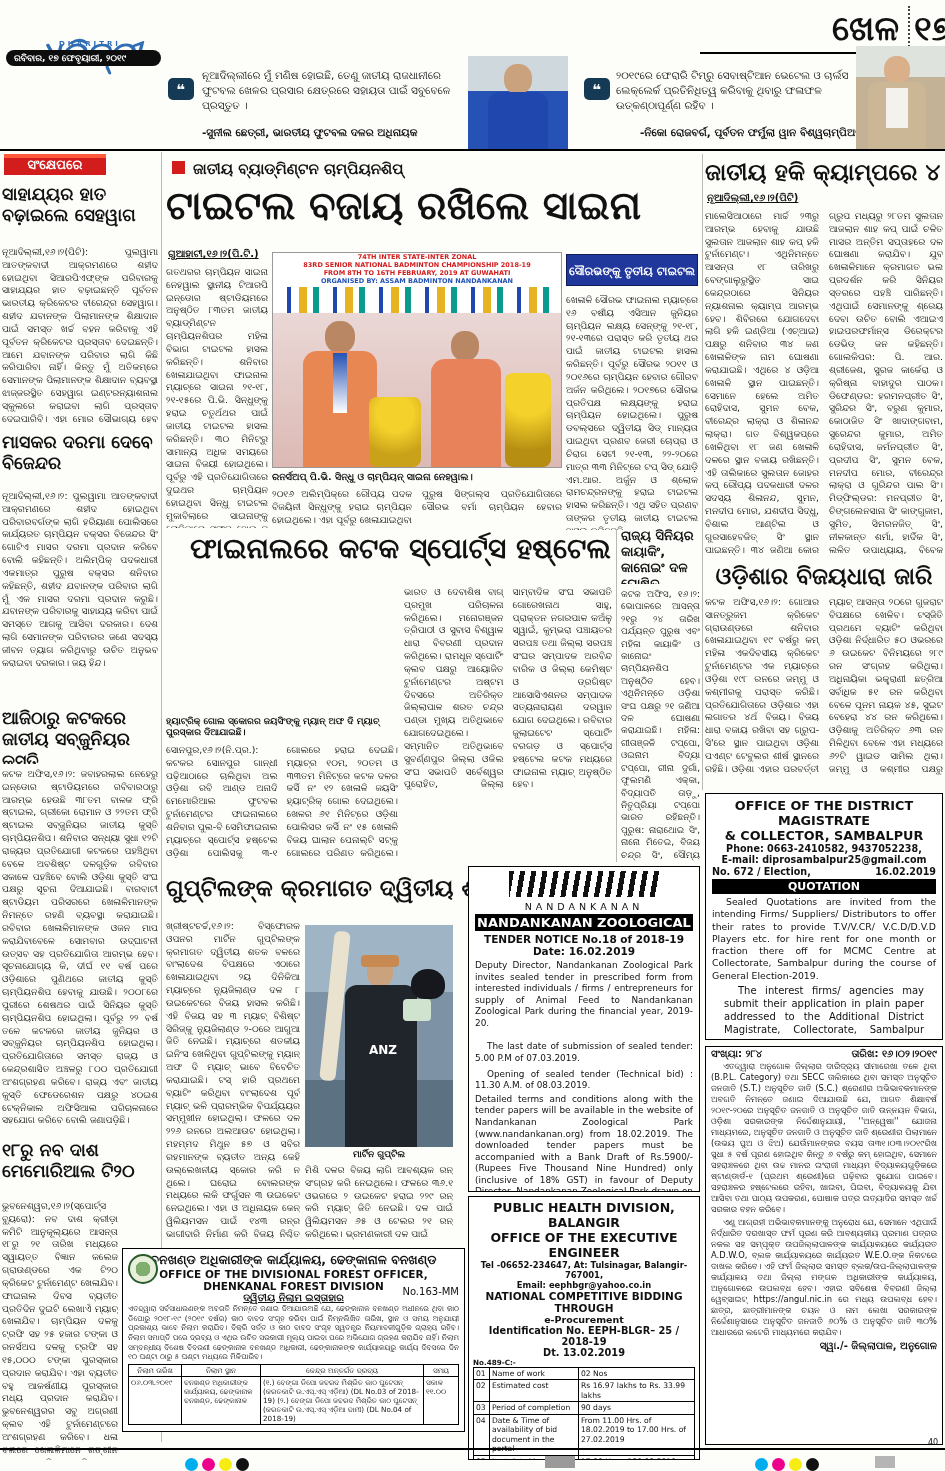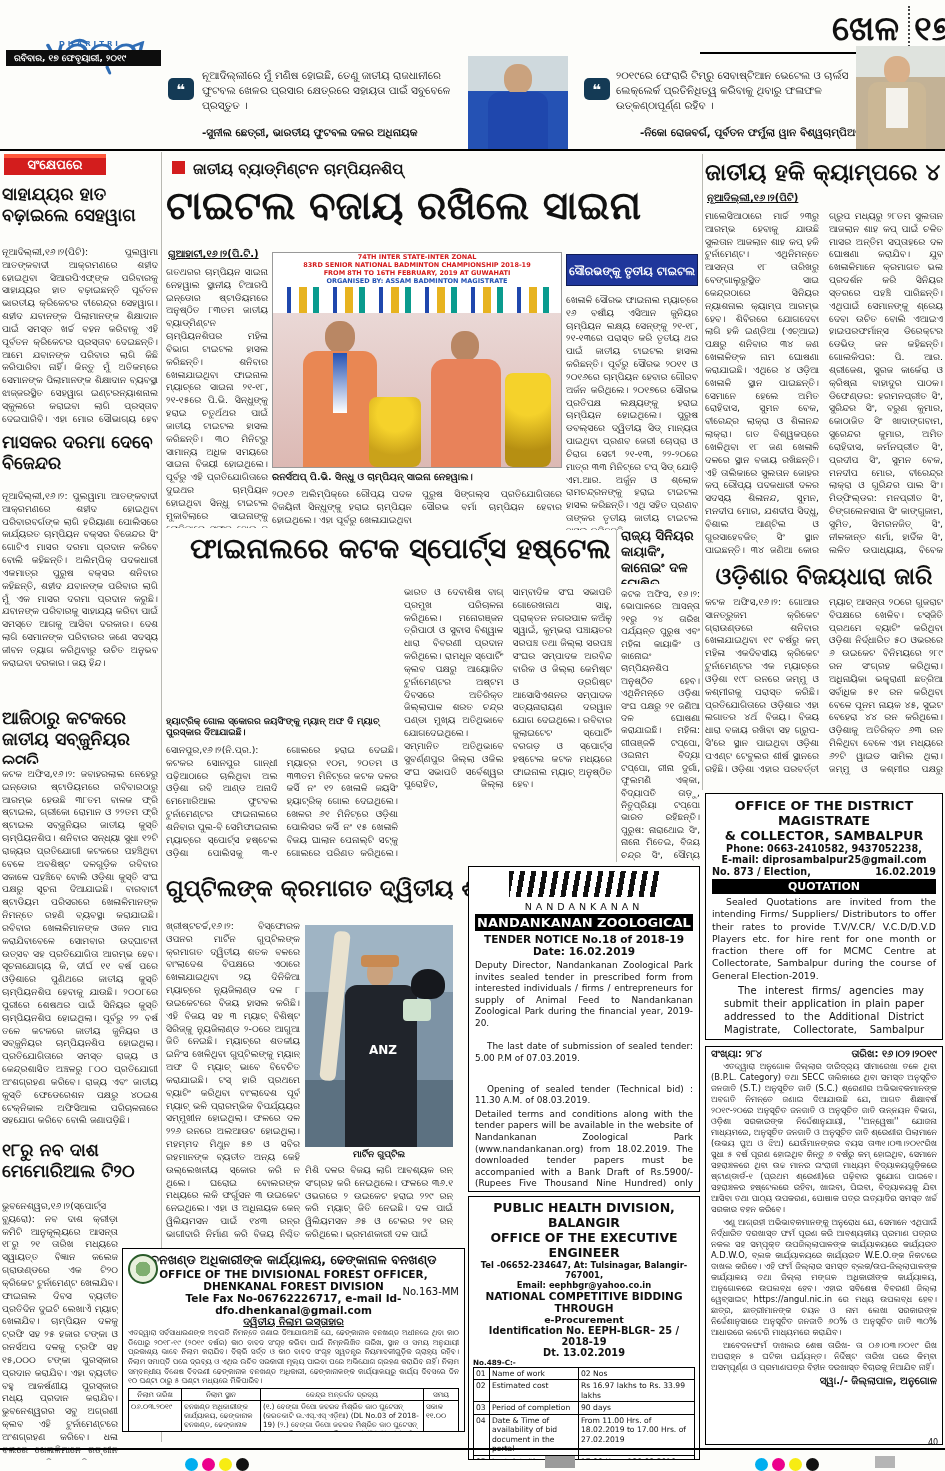--- a/index.html
+++ b/index.html
@@ -25,21 +25,21 @@
 </style>
 </head>
 <body>
 
 <div class="page">
 
   <div class="abs" style="left:14px;top:4px;width:152px;height:48px;margin-top:32px;">
     <div style="font-size:33px;font-weight:bold;font-style:italic;color:#2f6db5;line-height:1.1;text-align:center;">ଧରିତ୍ରୀ</div>
   </div>
   <div class="abs ctr" style="left:14px;top:40px;width:152px;font-size:7px;letter-spacing:3px;color:#2f6db5;font-weight:bold;">DHARITRI</div>
-  <div class="abs" style="left:6px;top:50px;width:155px;height:16px;background:#0d0d0d;color:#fff;font-size:9px;font-weight:bold;line-height:16px;padding-left:8px;box-sizing:border-box;">ରବିବାର, ୧୭ ଫେବୃୟାରୀ, ୨୦୧୯</div>
+  <div class="abs" style="left:6px;top:50px;width:155px;height:16px;background:#0d0d0d;color:#fff;font-size:9px;font-weight:bold;line-height:16px;padding-left:8px;box-sizing:border-box;border-radius:8px;">ରବିବାର, ୧୭ ଫେବୃୟାରୀ, ୨୦୧୯</div>
 
   <div class="abs" style="left:832px;top:8px;font-size:34px;font-weight:bold;">ଖେଳ</div>
   <div class="abs" style="left:908px;top:6px;width:0;height:108px;border-left:2px dotted #444;"></div>
   <div class="abs" style="left:914px;top:8px;font-size:34px;font-weight:bold;">୧୭</div>
   <div class="abs rule" style="left:700px;top:52px;width:206px;height:2px;"></div>
 
   <div class="abs qicon" style="left:168px;top:78px;">❝</div>
   <div class="abs" style="left:202px;top:68px;width:250px;height:56px;font-size:10.5px;font-weight:500;line-height:1.45;">ନୂଆଦିଲ୍ଲୀରେ ମୁଁ ମଣିଷ ହୋଇଛି, ତେଣୁ ଜାତୀୟ ରାଜଧାନୀରେ ଫୁଟବଲ ଖେଳର ପ୍ରସାର କ୍ଷେତ୍ରରେ ସହାୟତା ପାଇଁ ସବୁବେଳେ ପ୍ରସ୍ତୁତ ।</div>
   <div class="abs bold" style="left:202px;top:126px;width:262px;font-size:10.5px;">-ସୁନୀଲ ଛେତ୍ରୀ, ଭାରତୀୟ ଫୁଟବଲ ଦଳର ଅଧିନାୟକ</div>
   <div class="abs photo" style="left:468px;top:56px;width:100px;height:93px;background:linear-gradient(180deg,#cfd9dd 0 38%,#2552b4 38% 100%);">
@@ -74,21 +74,21 @@
   </div>
   <div class="abs hd" style="left:166px;top:182px;width:534px;height:56px;font-size:39px;">ଟାଇଟଲ ବଜାୟ ରଖିଲେ ସାଇନା</div>
   <div class="abs bold" style="left:168px;top:248px;font-size:10px;text-decoration:underline;">ଗୁଆହାଟୀ,୧୬।୨(ପି.ଟି.)</div>
   <div class="abs odia-body" style="left:166px;top:266px;width:102px;height:262px;">ଗତଥରର ଚାମ୍ପିୟନ ସାଇନା ନେହୱାଲ ସ୍ଥାନୀୟ ଟିଆରପି ଇନ୍ଡୋର ଷ୍ଟାଡିୟମରେ ଅନୁଷ୍ଠିତ ୮୩ତମ ଜାତୀୟ ବ୍ୟାଡ୍‌ମିଣ୍ଟନ ଚାମ୍ପିୟନଶିପର ମହିଳା ବିଭାଗ ଟାଇଟଲ ହାସଲ କରିଛନ୍ତି। ଶନିବାର ଖେଳାଯାଇଥିବା ଫାଇନାଲ ମ୍ୟାଚ୍‌ରେ ସାଇନା ୨୧-୧୮, ୨୧-୧୫ରେ ପି.ଭି. ସିନ୍ଧୁଙ୍କୁ ହରାଇ ଚତୁର୍ଥଥର ପାଇଁ ଜାତୀୟ ଟାଇଟଲ ହାସଲ କରିଛନ୍ତି। ୩୦ ମିନିଟ୍‌ରୁ ସାମାନ୍ୟ ଅଧିକ ସମୟରେ ସାଇନା ବିଜୟୀ ହୋଇଥିଲେ। ପୂର୍ବରୁ ଏହି ପ୍ରତିଯୋଗିତାରେ ଦୁଇଥର ଚାମ୍ପିୟନ ହୋଇଥିବା ସିନ୍ଧୁ ଟାଇଟଲ ମୁକାବିଲାରେ ସାଇନାଙ୍କୁ ରୋକିବାରେ ସଫଳ ହୋଇ ନ ଥିଲେ। ପଦକ ବିଜୟିନୀ ସାଇନା ସିନ୍ଧୁଙ୍କୁ ହରାଇ ଚାମ୍ପିୟନ ହେବା ଗତ ବର୍ଷ ରାଜ୍ୟଗୋଷ୍ଠୀ କ୍ରୀଡ଼ାରେ ମଧ୍ୟ ସାଇନା</div>
 
   <div class="abs photo" style="left:272px;top:252px;width:290px;height:216px;border:1px solid #999;background:#e8d5d2;box-sizing:border-box;">
     <div style="background:#fff;height:34px;color:#d31d1d;font-weight:bold;text-align:center;overflow:hidden;">
       <div style="font-size:6.5px;">74TH INTER STATE-INTER ZONAL</div>
       <div style="font-size:6.5px;">83RD SENIOR NATIONAL BADMINTON CHAMPIONSHIP 2018-19</div>
       <div style="font-size:6.5px;">FROM 8TH TO 16TH FEBRUARY, 2019 AT GUWAHATI</div>
-      <div style="font-size:6.5px;color:#2552b4;">ORGANISED BY: ASSAM BADMINTON MAGISTRATE</div>
+      <div style="font-size:6.5px;color:#2552b4;">ORGANISED BY: ASSAM BADMINTON NANDANKANAN</div>
     </div>
     <div style="height:26px;background:repeating-linear-gradient(90deg,#fff 0 14px,#1f47ad 14px 18px,#fff 18px 26px,#e7b320 26px 34px,#fff 34px 40px,#0a9b8e 40px 46px);"></div>
     <div style="position:relative;height:154px;background:linear-gradient(180deg,#ead8d6,#dcb9b4);">
       <div style="position:absolute;left:52px;top:8px;width:30px;height:32px;border-radius:46%;background:#b98764;"></div>
       <div style="position:absolute;left:30px;top:38px;width:74px;height:116px;background:#e98753;border-radius:14px 14px 0 0;"></div>
       <div style="position:absolute;left:60px;top:40px;width:14px;height:60px;background:linear-gradient(180deg,#2552b4,#fff);"></div>
       <div style="position:absolute;left:178px;top:18px;width:28px;height:30px;border-radius:46%;background:#b98764;"></div>
       <div style="position:absolute;left:158px;top:46px;width:70px;height:108px;background:#e8825a;border-radius:14px 14px 0 0;"></div>
       <div style="position:absolute;left:96px;top:84px;width:52px;height:70px;background:radial-gradient(circle at 50% 24%,#f5d22b 0 30%,#caa21a 70%);border-radius:8px;"></div>
       <div style="position:absolute;left:232px;top:60px;width:46px;height:94px;background:radial-gradient(circle at 50% 20%,#f5d22b 0 30%,#b68f12 75%);border-radius:8px;"></div>
@@ -133,21 +133,21 @@
   <div class="abs notice" style="left:468px;top:866px;width:232px;height:326px;padding:4px 6px;">
     <div style="text-align:center;">
       <div style="display:inline-block;width:150px;height:26px;background:repeating-linear-gradient(100deg,#111 0 5px,#fff 5px 11px);"></div>
       <div style="font-size:9.5px;letter-spacing:4px;">NANDANKANAN</div>
     </div>
     <div class="blackbar" style="font-size:13px;height:17px;line-height:17px;margin-top:2px;">NANDANKANAN ZOOLOGICAL PARK</div>
     <div class="ctr bold" style="font-size:10.5px;margin-top:2px;">TENDER NOTICE No.18 of 2018-19</div>
     <div class="ctr bold" style="font-size:10.5px;">Date: 16.02.2019</div>
     <p class="jt" style="font-size:8.9px;line-height:1.3;margin:3px 0 12px;">Deputy Director, Nandankanan Zoological Park invites sealed tender in prescribed form from interested individuals / firms / entrepreneurs for supply of Animal Feed to Nandankanan Zoological Park during the financial year, 2019-20.</p>
     <p class="jt" style="font-size:8.9px;line-height:1.3;margin:2px 0 0;text-indent:12px;">The last date of submission of sealed tender: 5.00 P.M of 07.03.2019.</p>
-    <p class="jt" style="font-size:8.9px;line-height:1.3;margin:19px 0 0;text-indent:12px;">Opening of sealed tender (Technical bid) : 11.30 A.M. of 08.03.2019.</p>
+    <p class="jt" style="font-size:8.9px;line-height:1.3;margin:4px 0 0;text-indent:12px;">Opening of sealed tender (Technical bid) : 11.30 A.M. of 08.03.2019.</p>
     <p class="jt" style="font-size:8.9px;line-height:1.3;margin:2px 0 0;">Detailed terms and conditions along with the tender papers will be available in the website of Nandankanan Zoological Park (www.nandankanan.org) from 18.02.2019. The downloaded tender papers must be accompanied with a Bank Draft of Rs.5900/- (Rupees Five Thousand Nine Hundred) only (inclusive of 18% GST) in favour of Deputy Director, Nandankanan Zoological Park drawn on only nationalized Bank payable at Bhubaneswar.</p>
 
   </div>
 
   <div class="abs notice" style="left:468px;top:1196px;width:232px;height:264px;padding:3px 4px;">
     <div class="ctr bold" style="font-size:12.5px;">PUBLIC HEALTH DIVISION, BALANGIR</div>
     <div class="ctr bold" style="font-size:12.5px;">OFFICE OF THE EXECUTIVE ENGINEER</div>
     <div class="ctr bold" style="font-size:8.4px;">Tel -06652-234647, At: Tulsinagar, Balangir-767001,</div>
     <div class="ctr bold" style="font-size:8.4px;">Email: eephbgr@yahoo.co.in</div>
     <div class="ctr bold" style="font-size:10.5px;">NATIONAL COMPETITIVE BIDDING THROUGH</div>
@@ -187,50 +187,48 @@
       </table>
 
   </div>
 
   <div class="abs notice" style="left:705px;top:793px;width:238px;height:247px;padding:4px 6px;">
     <div class="ctr bold" style="font-size:12.8px;">OFFICE OF THE DISTRICT MAGISTRATE</div>
     <div class="ctr bold" style="font-size:12.8px;">&amp; COLLECTOR, SAMBALPUR</div>
     <div class="ctr bold" style="font-size:9.6px;">Phone: 0663-2410582, 9437052238,</div>
     <div class="ctr bold" style="font-size:9.6px;">E-mail: diprosambalpur25@gmail.com</div>
     <div style="overflow:hidden;font-size:9.6px;font-weight:bold;margin-top:1px;">
-      <span style="float:left;">No. 873 / Election,</span>
+      <span style="float:left;">No. 672 / Election,</span>
       <span style="float:right;">16.02.2019</span>
     </div>
     <div class="blackbar" style="font-size:11px;height:15px;line-height:15px;margin:2px 0;">QUOTATION</div>
     <p class="jt" style="font-size:9.3px;line-height:1.32;margin:0;text-indent:14px;">Sealed Quotations are invited from the intending Firms/ Suppliers/ Distributors to offer their rates to provide T.V/V.CR/ V.C.D/D.V.D Players etc. for hire rent for one month or fraction there off for MCMC Centre at Collectorate, Sambalpur during the course of General Election-2019.</p>
     <p class="jt" style="font-size:10px;line-height:1.32;margin:2px 12px 0;text-indent:14px;">The interest firms/ agencies may submit their application in plain paper addressed to the Additional District Magistrate, Collectorate, Sambalpur within 25.02.2019, 5.00 PM through REGISTERED POST/ SPEED POST.</p>
 
   </div>
 
   <div class="abs notice" style="left:705px;top:1046px;width:238px;height:399px;padding:0;">
     <div style="overflow:hidden;font-size:10px;font-weight:bold;padding:1px 5px;">
       <span style="float:left;">ସଂଖ୍ୟା: ୨୮୪</span>
       <span style="float:right;">ତାରିଖ: ୧୬।୦୨।୨୦୧୯</span>
     </div>
     <div style="padding:0 5px;">
       <p class="jt" style="font-size:8.35px;line-height:1.32;margin:0;text-indent:12px;">ଏତଦ୍ଦ୍ୱାରା ଅନୁଗୋଳ ଜିଲ୍ଲାର ଦାରିଦ୍ର୍ୟ ସୀମାରେଖା ତଳେ ଥିବା (B.P.L. Category) ତଥା SECC ତାଲିକାରେ ଥିବା ସମସ୍ତ ଅନୁସୂଚିତ ଜନଜାତି (S.T.) ଅନୁସୂଚିତ ଜାତି (S.C.) ଶ୍ରେଣୀର ଅଭିଭାବକମାନଙ୍କ ଅବଗତି ନିମନ୍ତେ ଜଣାଇ ଦିଆଯାଉଛି ଯେ, ଆଗତ ଶିକ୍ଷାବର୍ଷ ୨୦୧୯-୨୦ରେ ଅନୁସୂଚିତ ଜନଜାତି ଓ ଅନୁସୂଚିତ ଜାତି ଉନ୍ନୟନ ବିଭାଗ, ଓଡ଼ିଶା ସରକାରଙ୍କ ନିର୍ଦ୍ଦେଶାନୁଯାୟୀ, ''ଅନ୍ୱେଷା'' ଯୋଜନା ମାଧ୍ୟମରେ, ଅନୁସୂଚିତ ଜନଜାତି ଓ ଅନୁସୂଚିତ ଜାତି ଶ୍ରେଣୀର ପିଲାମାନେ (ଉଭୟ ପୁଅ ଓ ଝିଅ) ଯେଉଁମାନଙ୍କର ବୟସ ତା୩୧।୦୩।୨୦୧୯ରିଖ ସୁଧା ୫ ବର୍ଷ ପୂରଣ ହୋଇଥିବ କିନ୍ତୁ ୬ ବର୍ଷରୁ କମ୍ ହୋଇଥିବ, ସେମାନେ ସହରାଞ୍ଚଳରେ ଥିବା ଉଚ୍ଚ ମାନର ଇଂରାଜୀ ମାଧ୍ୟମ ବିଦ୍ୟାଳୟଗୁଡ଼ିକରେ ଷ୍ଟାଣ୍ଡାର୍ଡ-୧ (ପ୍ରଥମ ଶ୍ରେଣୀ)ରେ ପଢ଼ିବାର ସୁଯୋଗ ପାଇବେ। ସହରାଞ୍ଚଳର ହଷ୍ଟେଲରେ ରହିବା, ଖାଇବା, ପିଇବା, ବିଦ୍ୟାଳୟକୁ ଯିବା ଆସିବା ତଥା ପାଠ୍ୟ ଉପକରଣ, ପୋଷାକ ପତ୍ର ଇତ୍ୟାଦିର ସମସ୍ତ ଖର୍ଚ୍ଚ ସରକାର ବହନ କରିବେ।</p>
       <p class="jt" style="font-size:8.35px;line-height:1.32;margin:2px 0 0;text-indent:12px;">ଏଣୁ ଆଗ୍ରହୀ ଅଭିଭାବକମାନଙ୍କୁ ଅନୁରୋଧ ଯେ, ସେମାନେ ଏଥିପାଇଁ ନିର୍ଦ୍ଧାରିତ ଦରଖାସ୍ତ ଫର୍ମ ପୂରଣ କରି ଆବଶ୍ୟକୀୟ ପ୍ରମାଣ ପତ୍ରର ନକଲ ସହ ସମ୍ପୃକ୍ତ ଉପଜିଲ୍ଲାପାଳଙ୍କ କାର୍ଯ୍ୟାଳୟରେ କାର୍ଯ୍ୟରତ A.D.W.O, ବ୍ଲକ କାର୍ଯ୍ୟାଳୟରେ କାର୍ଯ୍ୟରତ W.E.O.ଙ୍କ ନିକଟରେ ଦାଖଲ କରିବେ। ଏହି ଫର୍ମ ଜିଲ୍ଲାର ସମସ୍ତ ବ୍ଲକ/ଉପ-ଜିଲ୍ଲାପାଳଙ୍କ କାର୍ଯ୍ୟାଳୟ ତଥା ଜିଲ୍ଲା ମଙ୍ଗଳ ଅଧିକାରୀଙ୍କ କାର୍ଯ୍ୟାଳୟ, ଅନୁଗୋଳରେ ଉପଲବ୍ଧ ହେବ। ଏହାର ସବିଶେଷ ବିବରଣୀ ଜିଲ୍ଲା ୱେବ୍‌ସାଇଟ୍ https://angul.nic.in ରେ ମଧ୍ୟ ଉପଲବ୍ଧ ହେବ। ଛାତ୍ର, ଛାତ୍ରୀମାନଙ୍କ ଚୟନ ଓ ନାମ ଲେଖା ସରକାରଙ୍କ ନିର୍ଦ୍ଦେଶାନୁସାରେ ଅନୁସୂଚିତ ଜନଜାତି ୬୦% ଓ ଅନୁସୂଚିତ ଜାତି ୩୦% ଆଧାରରେ ଲଟେରି ମାଧ୍ୟମରେ କରାଯିବ।</p>
-      <p class="jt" style="font-size:8.35px;line-height:1.32;margin:2px 0 0;text-indent:12px;">ଆବେଦନଫର୍ମ ଦାଖଲର ଶେଷ ତାରିଖ- ତା ୦୬।୦୩।୨୦୧୯ ରିଖ ଅପରାହ୍ନ ୫ ଘଟିକା ପର୍ଯ୍ୟନ୍ତ। ନିର୍ଦ୍ଦିଷ୍ଟ ତାରିଖ ପରେ କିମ୍ବା ଅସମ୍ପୂର୍ଣ୍ଣ ଓ ପ୍ରମାଣପତ୍ର ବିହୀନ ଦରଖାସ୍ତ ବିଚାରକୁ ନିଆଯିବ ନାହିଁ।</p>
       <div class="sign" style="font-size:10px;margin-top:2px;">ସ୍ୱା./- ଜିଲ୍ଲାପାଳ, ଅନୁଗୋଳ</div>
     </div>
   </div>
 
   <div class="abs notice" style="left:122px;top:1248px;width:343px;height:184px;padding:3px 5px;">
     <div style="position:relative;">
       <div style="position:absolute;left:0;top:2px;width:26px;height:26px;border-radius:50%;border:2px solid #2a5b2a;background:radial-gradient(circle,#7fae6f 0 40%,#e8f0dc 41%);"></div>
       <div class="ctr bold" style="font-size:12.5px;">ବନଖଣ୍ଡ ଅଧିକାରୀଙ୍କ କାର୍ଯ୍ୟାଳୟ, ଢେଙ୍କାନାଳ ବନଖଣ୍ଡ</div>
       <div class="ctr bold" style="font-size:10.5px;">OFFICE OF THE DIVISIONAL FOREST OFFICER,</div>
       <div class="ctr bold" style="font-size:10.5px;">DHENKANAL FOREST DIVISION</div>
       <div style="position:absolute;right:0;top:34px;font-size:10px;">No.163-MM</div>
-      <div class="ctr bold" style="font-size:10.5px;">Tele Fax No-06762226717, e-mail Id-dfo.dhenkanal@gmail.com</div>
       <div class="ctr bold" style="font-size:10px;text-decoration:underline;">ଦ୍ୱିତୀୟ ନିଲାମ ଇସ୍ତାହାର</div>
     </div>
     <div class="jt" style="font-size:7.4px;line-height:1.3;">ଏତଦ୍ଦ୍ୱାରା ସର୍ବସାଧାରଣଙ୍କ ଅବଗତି ନିମନ୍ତେ ଜଣାଇ ଦିଆଯାଉଅଛି ଯେ, ଢେଙ୍କାନାଳ ବନଖଣ୍ଡ ଅଧୀନରେ ଥିବା କାଠ ଡିପୋରୁ ୨୦୧୮-୧୯ (୨୦୧୯ ବର୍ଷର) କାଠ ବାବଦ ସଂଗୃହ କରିବା ପାଇଁ ନିମ୍ନଲିଖିତ ତାରିଖ, ସ୍ଥାନ ଓ ସମୟ ଅନୁଯାୟୀ ପ୍ରକାଶ୍ୟ ଭାବେ ନିଲାମ କରାଯିବ। ବିକ୍ରି ସର୍ତ୍ତ ଓ କାଠ ବାବଦ ସଂଗୃହ ସ୍ୱତନ୍ତ୍ର ନିୟମାବଳୀଗୁଡ଼ିକ ଗ୍ରାହ୍ୟ ରହିବ। ନିଲାମ ସମାପ୍ତି ପରେ ଦ୍ରବ୍ୟ ଓ ଏଥିର ଉଚିତ ସରକାରୀ ମୂଲ୍ୟ ପାଇବା ପରେ ଅଭିଯୋଗ ଗ୍ରହଣ କରାଯିବ ନାହିଁ। ନିଲାମ ସମ୍ବନ୍ଧୀୟ ବିଶେଷ ବିବରଣୀ ଢେଙ୍କାନାଳ ବନଖଣ୍ଡ ଅଧିକାରୀ, ଢେଙ୍କାନାଳଙ୍କ କାର୍ଯ୍ୟାଳୟରୁ କାର୍ଯ୍ୟ ଦିବସରେ ଦିନ ୧୦ ଘଣ୍ଟା ଠାରୁ ୫ ଘଣ୍ଟା ମଧ୍ୟରେ ମିଳିପାରିବ।</div>
     <table class="tnd" style="margin-top:2px;font-size:7.2px;">
       <tbody>
           <tr>
         <th style="width:48px;text-align:center;">ନିଲାମ ତାରିଖ</th>
         <th style="width:74px;text-align:center;">ନିଲାମ ସ୍ଥାନ</th>
         <th style="text-align:center;">କେନ୍ଦ୍ର ଅନ୍ତର୍ଗତ ଦ୍ରବ୍ୟ</th>
         <th style="width:30px;text-align:center;">ସମୟ</th>

